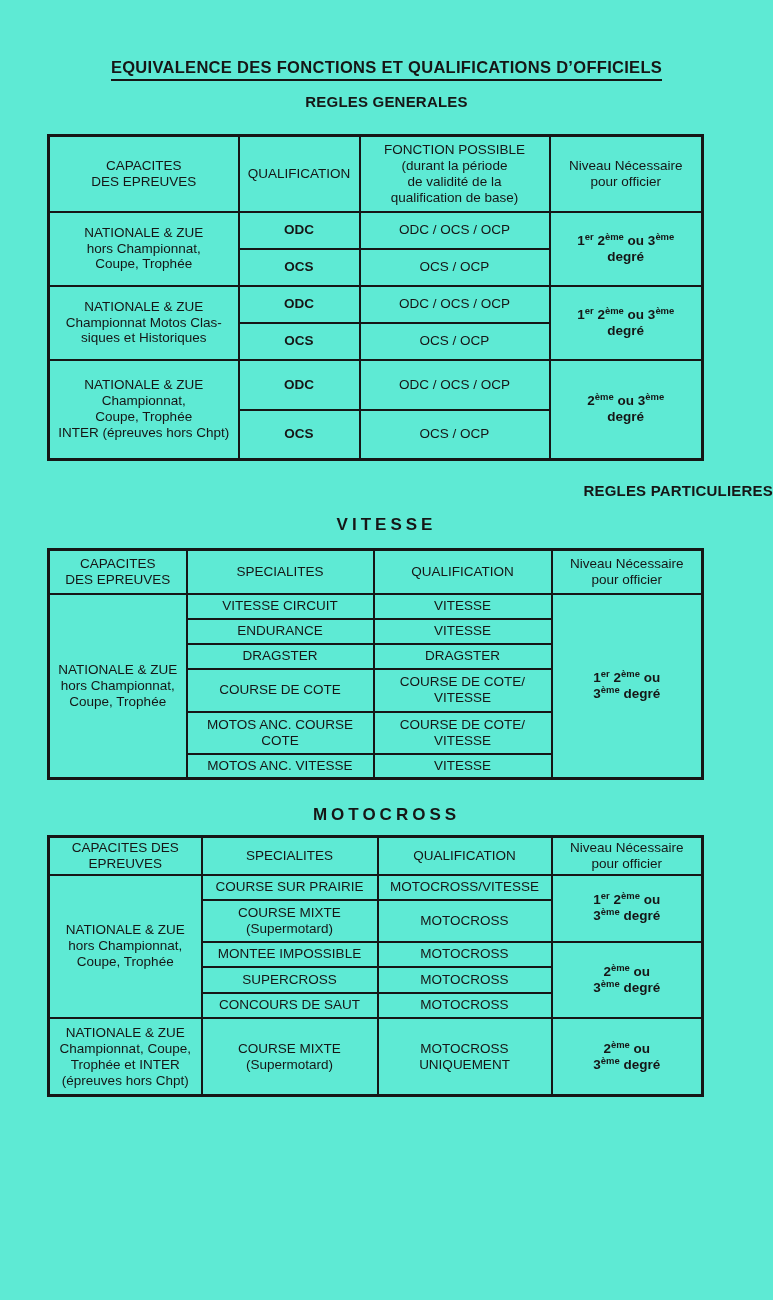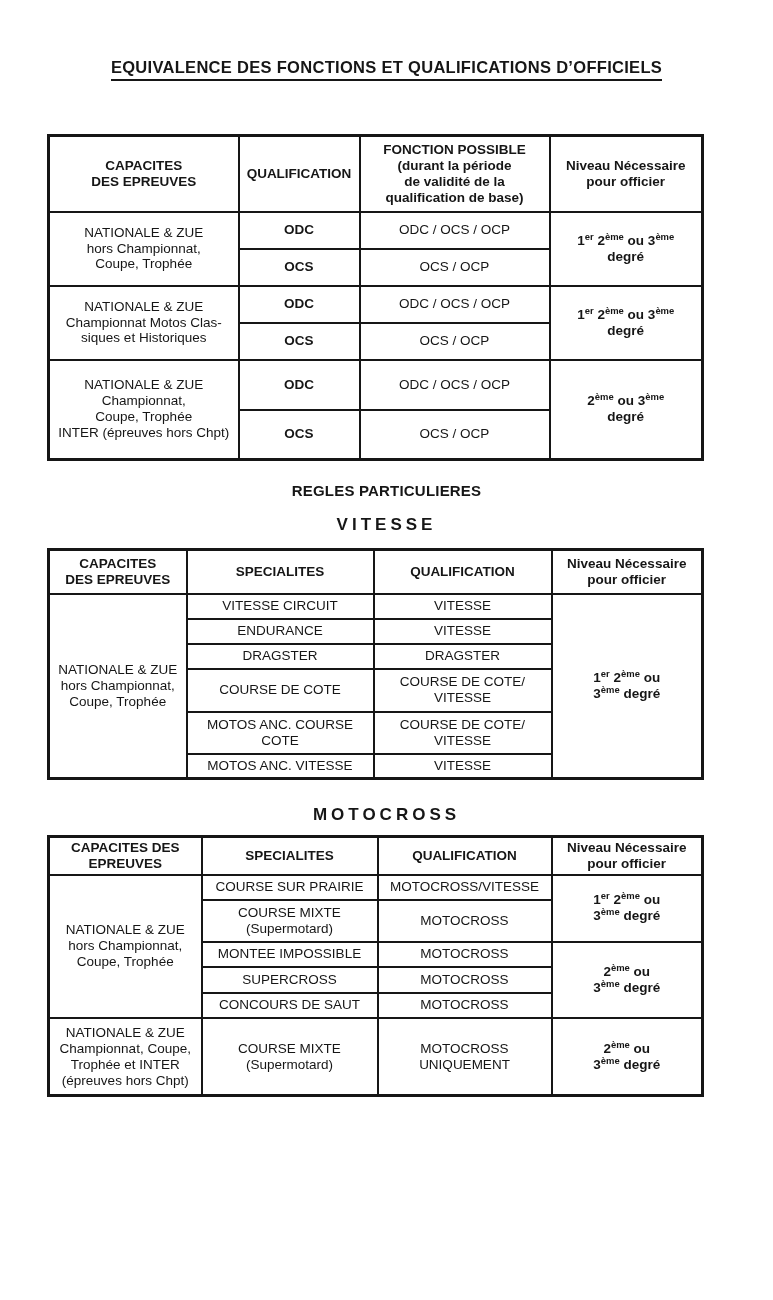--- a/index.html
+++ b/index.html
@@ -1,72 +1,73 @@
 <!DOCTYPE html>
 <html><head>
 <meta charset="utf-8">
 <style>
   html,body{margin:0;padding:0;background:#e8e8e8;}
   .page{
     position:relative;
     width:773px;height:1300px;
-    background:#ffffff;
+    background:#5eead4;
     font-family:"Liberation Sans", sans-serif;
     color:#161616;
     overflow:hidden;
   }
   .doc-title{
     position:absolute;top:58px;left:0;width:773px;text-align:center;
   }
   .doc-title span{
     display:inline-block;
     font-size:16.5px;font-weight:700;letter-spacing:.3px;
     border-bottom:2.5px solid #161616;padding-bottom:2px;
   }
   .h-general{position:absolute;top:93px;left:0;width:773px;text-align:center;
     font-size:15px;font-weight:700;letter-spacing:.2px;}
-  .h-partic{position:absolute;top:482px;left:0;width:773px;text-align:center;
+  .h-partic{position:absolute;top:482px;left:0;width:773px;text-align:right;
     font-size:15px;font-weight:700;letter-spacing:.2px;}
   .h-vitesse{position:absolute;top:515px;left:0;width:773px;text-align:center;
     font-size:17px;font-weight:700;letter-spacing:4px;}
   .h-motocross{position:absolute;top:805px;left:0;width:773px;text-align:center;
     font-size:17px;font-weight:700;letter-spacing:4px;}
   table.tbl{
     position:absolute;left:47px;
     width:654px;border-collapse:collapse;table-layout:fixed;
     border:3px solid #161616;
   }
   .t1{top:134px;}
   .t2{top:548px;}
   .t3{top:835px;}
   .tbl th,.tbl td{
     border:2px solid #161616;
     text-align:center;vertical-align:middle;
     font-size:13.5px;line-height:1.18;
     padding:2px 3px;
     overflow:hidden;
   }
-  .tbl th{font-weight:700;}
+  .tbl th{font-weight:400;}
   .pre{white-space:pre-line;}
   .qual{font-weight:700;margin-left:32px;}
   .niv{font-weight:700;font-size:14px;line-height:1.35;}
   .niv sup{font-size:70%;vertical-align:super;line-height:0;}
   .page-number{
     position:absolute;top:1296px;left:48px;
     font-size:15.5px;color:#222;
   }
 </style>
 </head>
 <body>
 
 <div class="page">
 
   <div class="doc-title">
     <span>EQUIVALENCE DES FONCTIONS ET QUALIFICATIONS D’OFFICIELS</span>
   </div>
+  <div class="h-general">REGLES GENERALES</div>
 
   <table class="tbl t1">
     <colgroup>
         <col style="width:190px">
         <col style="width:121px">
         <col style="width:190px">
         <col style="width:153px">
       </colgroup>
     <tbody>
     <tr style="height:76px">

